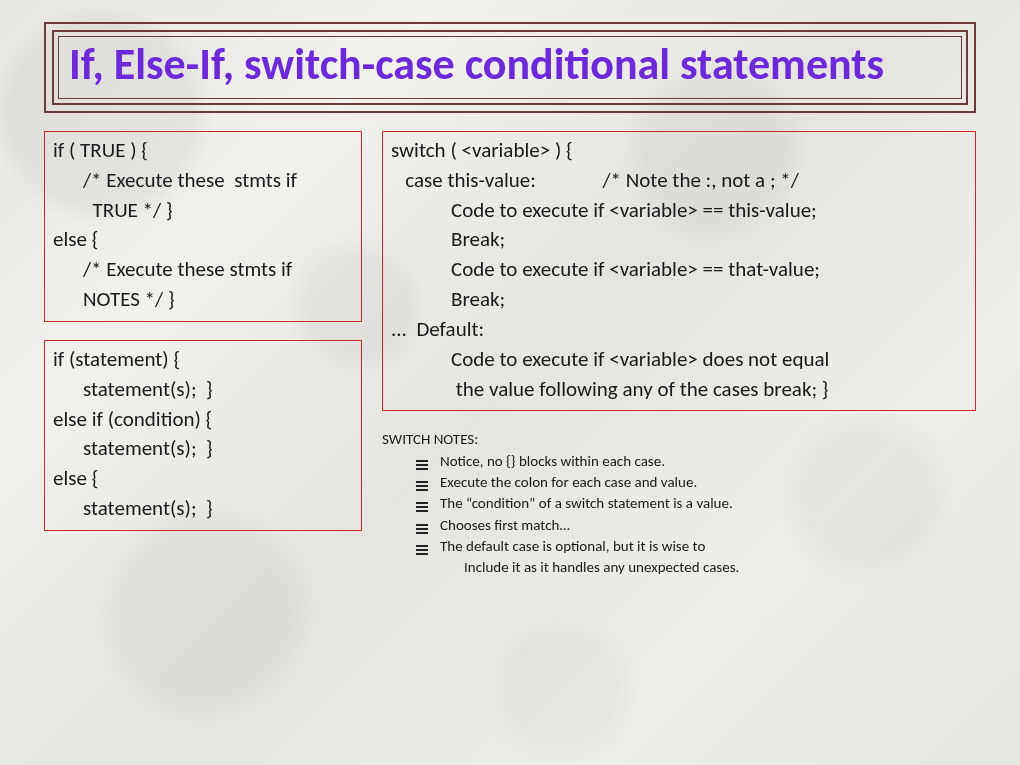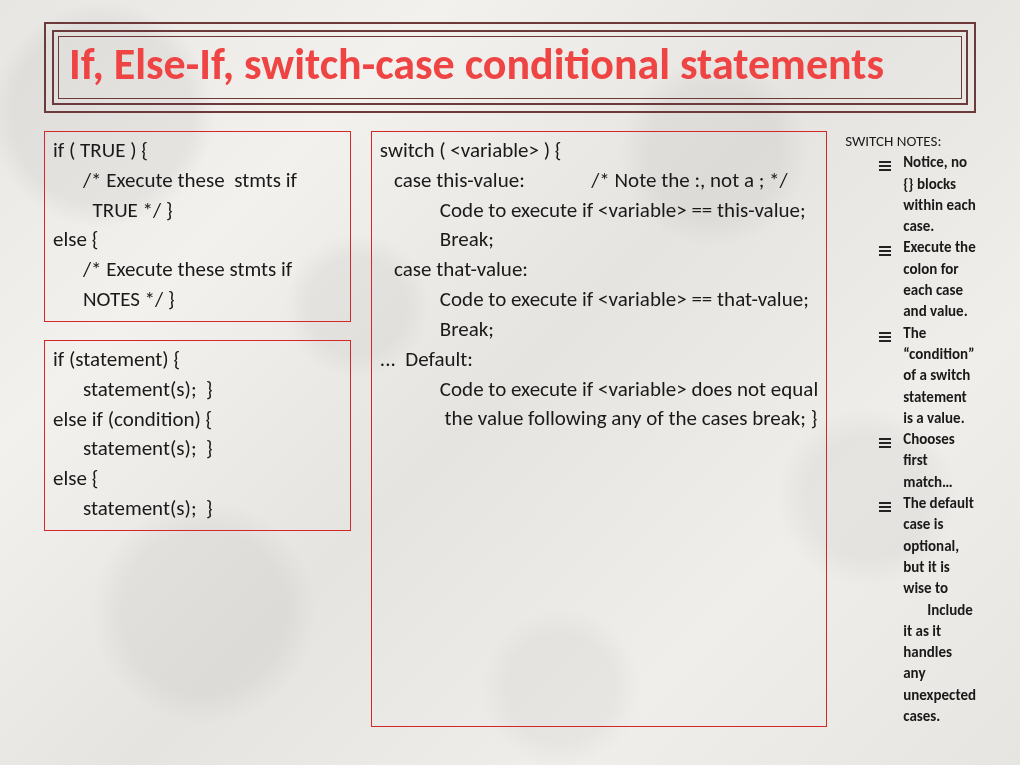--- a/index.html
+++ b/index.html
@@ -28,56 +28,55 @@
     padding: 4px 4px;
   }
   .title-inner2 {
     border: 1px solid #6b3a3a;
     padding: 0 10px 6px 10px;
   }
   .title-text {
     font-size: 44px;
     font-weight: 700;
     line-height: 1.25;
-    color: #ef4444;
+    color: #6d28d9;
   }
   .content {
     display: flex;
     gap: 20px;
   }
   .left-col {
     width: 318px;
     display: flex;
     flex-direction: column;
     gap: 18px;
   }
   .right-col {
     flex: 1;
     display: flex;
-    flex-direction: row;
+    flex-direction: column;
     gap: 18px;
   }
   .codebox {
     border: 1px solid #d22828;
     padding: 4px 8px 6px 8px;
     font-size: 21px;
     line-height: 1.42;
   }
   .codebox div { white-space: pre; }
   .ind1 { padding-left: 30px; }
   .ind2 { padding-left: 60px; }
   .notes-block {
     font-size: 15px;
     line-height: 1.42;
   }
   .notes-title { margin-bottom: 0; }
   ul.notes {
     list-style: none;
     padding-left: 34px;
-    font-weight: bold;
   }
   ul.notes li {
     position: relative;
     padding-left: 24px;
   }
   ul.notes li::before {
     content: "";
     position: absolute;
     left: 0;
     top: 9px;
@@ -125,21 +124,20 @@
 
   </div>
 
   <div class="right-col">
 
     <div class="codebox">
       <div>switch ( &lt;variable&gt; ) {</div>
       <div>   <span>case this-value:              /* Note the :, not a ; */</span></div>
       <div class="ind2">Code to execute if &lt;variable&gt; == this-value;</div>
       <div class="ind2">Break;</div>
-      <div>   <span>case that-value:</span></div>
       <div class="ind2">Code to execute if &lt;variable&gt; == that-value;</div>
       <div class="ind2">Break;</div>
       <div>...  Default:</div>
       <div class="ind2">Code to execute if &lt;variable&gt; does not equal</div>
       <div class="ind2"> the value following any of the cases break; }</div>
     </div>
 
     <div class="notes-block">
       <div class="notes-title">SWITCH NOTES:</div>
       <ul class="notes">

